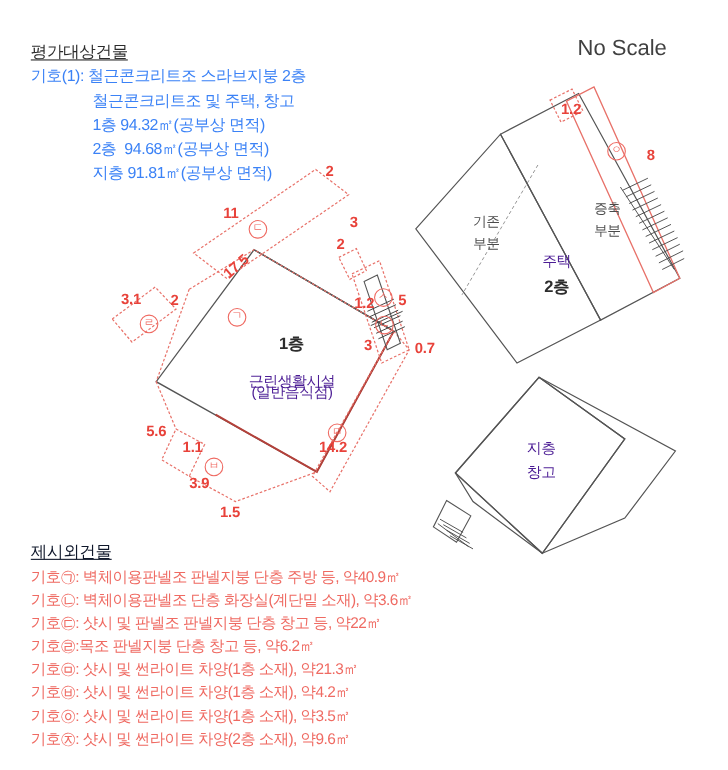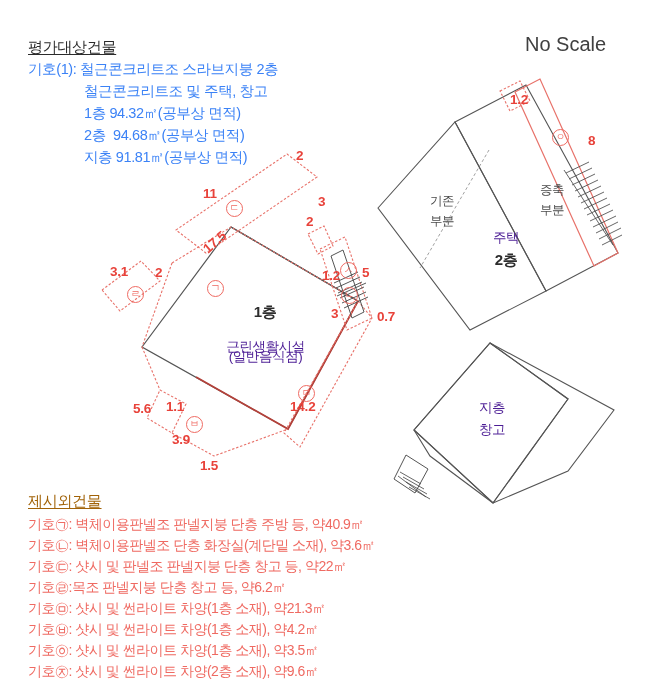--- a/index.html
+++ b/index.html
@@ -37,21 +37,21 @@
 
   .noscale{
     left:525px;top:33px;
     font-size:20px;color:#404040;
     letter-spacing:0px;
   }
 
   
   .lg-title{
     left:28px;top:492px;
-    font-size:15px;color:#a16207;
+    font-size:15px;color:#0f172a;
     text-decoration:underline;
     text-underline-offset:2px;
     letter-spacing:-0.3px;
   }
   .lg-row{
     left:28px;
     font-size:14px;color:#ef6a62;
     letter-spacing:-0.5px;
   }
 
@@ -215,21 +215,21 @@
     <div class="dim" style="left: 203px; top: 186px;">11</div>
     <div class="dim rot" style="left: 205px; top: 243px; transform: rotate(-41deg);">17.5</div>
     <div class="dim" style="left: 318px; top: 194px;">3</div>
     <div class="dim" style="left: 306px; top: 214px;">2</div>
     <div class="dim" style="left: 110px; top: 264px;">3.1</div>
     <div class="dim" style="left: 155px; top: 265px;">2</div>
     <div class="dim" style="left: 322px; top: 268px;">1.2</div>
     <div class="dim" style="left: 362px; top: 265px;">5</div>
     <div class="dim" style="left: 331px; top: 306px;">3</div>
     <div class="dim" style="left: 377px; top: 309px;">0.7</div>
-    <div class="dim" style="left: 133px; top: 384px; margin-top: 17px;">5.6</div>
+    <div class="dim" style="left: 133px; top: 384px;">5.6</div>
     <div class="dim" style="left: 166px; top: 399px;">1.1</div>
     <div class="dim" style="left: 290px; top: 399px;">14.2</div>
     <div class="dim" style="left: 172px; top: 432px;">3.9</div>
     <div class="dim" style="left: 200px; top: 458px;">1.5</div>
     <div class="dim" style="left: 510px; top: 92px;">1.2</div>
     <div class="dim" style="left: 588px; top: 133px;">8</div>
   </div>
 <div id="marks">
     <div class="mk" style="left: 226px; top: 200px;">ㄷ</div>
     <div class="mk" style="left: 127px; top: 286px;">ㄹ</div>

